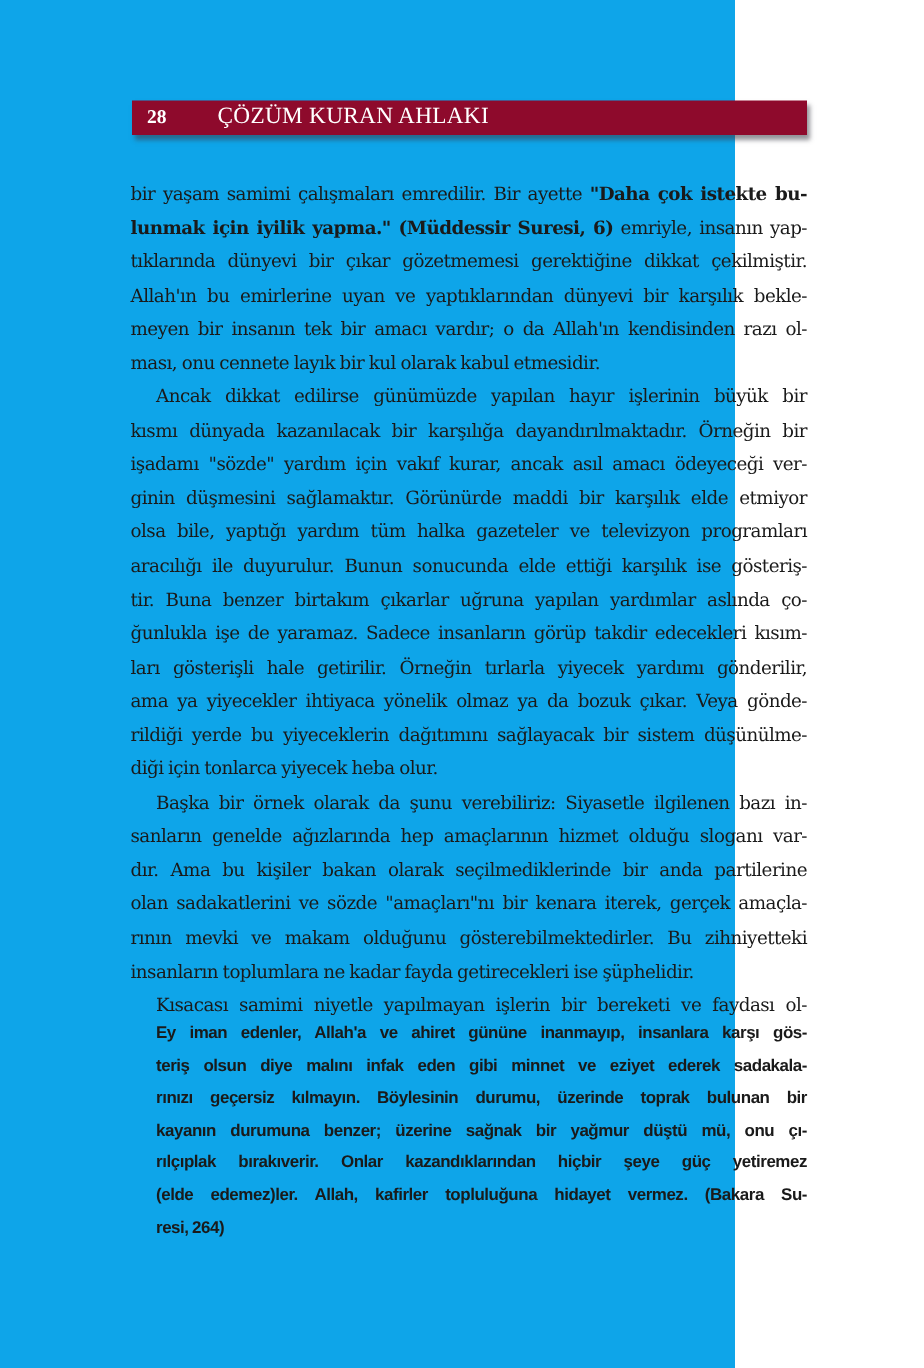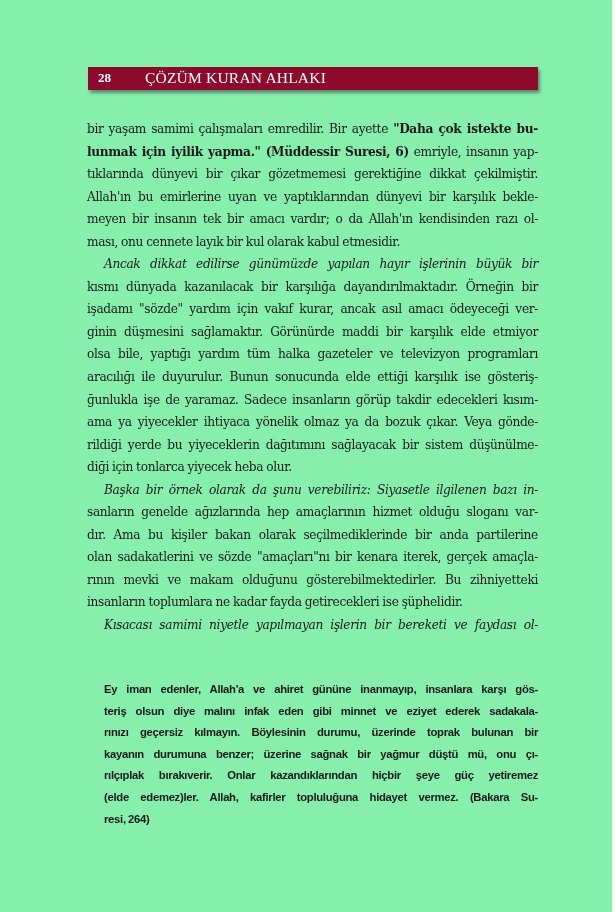--- a/index.html
+++ b/index.html
@@ -1,17 +1,17 @@
 <!DOCTYPE html>
 <html><head>
 <meta charset="utf-8">
 <style>
   html, body { margin: 0; padding: 0; background: #ffffff; }
   body { width: 616px; height: 912px; position: relative; overflow: hidden; }
-  .page { position: absolute; left: 0; top: 0; width: 612px; height: 912px; background: #86efac; }
+  .page { position: absolute; left: 0; top: 0; width: 490px; height: 912px; background: #0ea5e9; }
 
   .header-bar {
     position: absolute; left: 88px; top: 67px; width: 450px; height: 23px;
     background: #8e0a2c;
     box-shadow: 2px 3px 3px rgba(60,60,70,0.55);
     display: flex; align-items: center;
   }
   .page-number {
     position: absolute; left: 10px; top: 3px;
     font-family: "Liberation Serif", serif; font-weight: bold; font-size: 13px;
@@ -27,21 +27,21 @@
     position: absolute; left: 87px; top: 118px; width: 451px;
     font-family: "DejaVu Serif", serif; font-size: 12.2px;
     color: #1a1a1a;
   }
   .line {
     display: block; height: 22.55px; line-height: 22.55px;
     white-space: nowrap; text-align: justify; text-align-last: justify;
     letter-spacing: -0.35px; word-spacing: -0.5px;
   }
   .line.last { text-align-last: left; }
-  .line.indent { padding-left: 17px; font-style: italic; }
+  .line.indent { padding-left: 17px; }
   b { font-weight: bold; }
 
   .verse {
     position: absolute; left: 104px; top: 679px; width: 434px;
     font-family: Liberation Sans, sans-serif; font-size: 11.3px; font-weight: bold;
     color: #1a1a1a;
   }
   .verse .line { height: 21.6px; line-height: 21.6px; letter-spacing: -0.3px; word-spacing: -0.5px; }
 </style>
 </head>
@@ -59,21 +59,23 @@
       <span class="line"><span>tıklarında dünyevi bir çıkar gözetmemesi gerektiğine dikkat çekilmiştir.</span></span>
       <span class="line"><span>Allah'ın bu emirlerine uyan ve yaptıklarından dünyevi bir karşılık bekle-</span></span>
       <span class="line"><span>meyen bir insanın tek bir amacı vardır; o da Allah'ın kendisinden razı ol-</span></span>
       <span class="line last"><span>ması, onu cennete layık bir kul olarak kabul etmesidir.</span></span>
       <span class="line indent"><span>Ancak dikkat edilirse günümüzde yapılan hayır işlerinin büyük bir</span></span>
       <span class="line"><span>kısmı dünyada kazanılacak bir karşılığa dayandırılmaktadır. Örneğin bir</span></span>
       <span class="line"><span>işadamı "sözde" yardım için vakıf kurar, ancak asıl amacı ödeyeceği ver-</span></span>
       <span class="line"><span>ginin düşmesini sağlamaktır. Görünürde maddi bir karşılık elde etmiyor</span></span>
       <span class="line"><span>olsa bile, yaptığı yardım tüm halka gazeteler ve televizyon programları</span></span>
       <span class="line"><span>aracılığı ile duyurulur. Bunun sonucunda elde ettiği karşılık ise gösteriş-</span></span>
+      <span class="line"><span>tir. Buna benzer birtakım çıkarlar uğruna yapılan yardımlar aslında ço-</span></span>
       <span class="line"><span>ğunlukla işe de yaramaz. Sadece insanların görüp takdir edecekleri kısım-</span></span>
+      <span class="line"><span>ları gösterişli hale getirilir. Örneğin tırlarla yiyecek yardımı gönderilir,</span></span>
       <span class="line"><span>ama ya yiyecekler ihtiyaca yönelik olmaz ya da bozuk çıkar. Veya gönde-</span></span>
       <span class="line"><span>rildiği yerde bu yiyeceklerin dağıtımını sağlayacak bir sistem düşünülme-</span></span>
       <span class="line last"><span>diği için tonlarca yiyecek heba olur.</span></span>
       <span class="line indent"><span>Başka bir örnek olarak da şunu verebiliriz: Siyasetle ilgilenen bazı in-</span></span>
       <span class="line"><span>sanların genelde ağızlarında hep amaçlarının hizmet olduğu sloganı var-</span></span>
       <span class="line"><span>dır. Ama bu kişiler bakan olarak seçilmediklerinde bir anda partilerine</span></span>
       <span class="line"><span>olan sadakatlerini ve sözde "amaçları"nı bir kenara iterek, gerçek amaçla-</span></span>
       <span class="line"><span>rının mevki ve makam olduğunu gösterebilmektedirler. Bu zihniyetteki</span></span>
       <span class="line last"><span>insanların toplumlara ne kadar fayda getirecekleri ise şüphelidir.</span></span>
       <span class="line indent"><span>Kısacası samimi niyetle yapılmayan işlerin bir bereketi ve faydası ol-</span></span>

